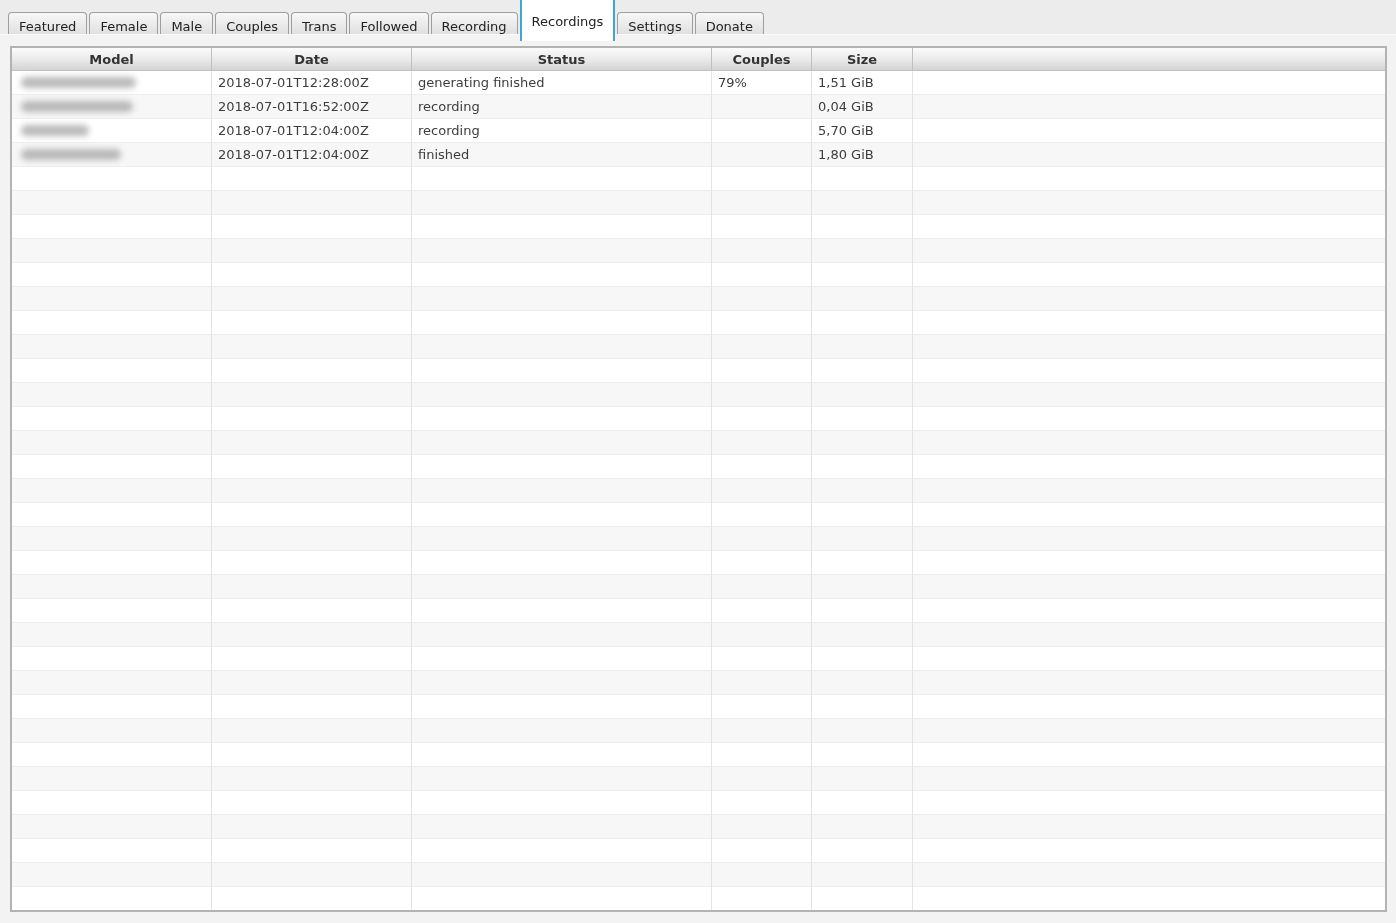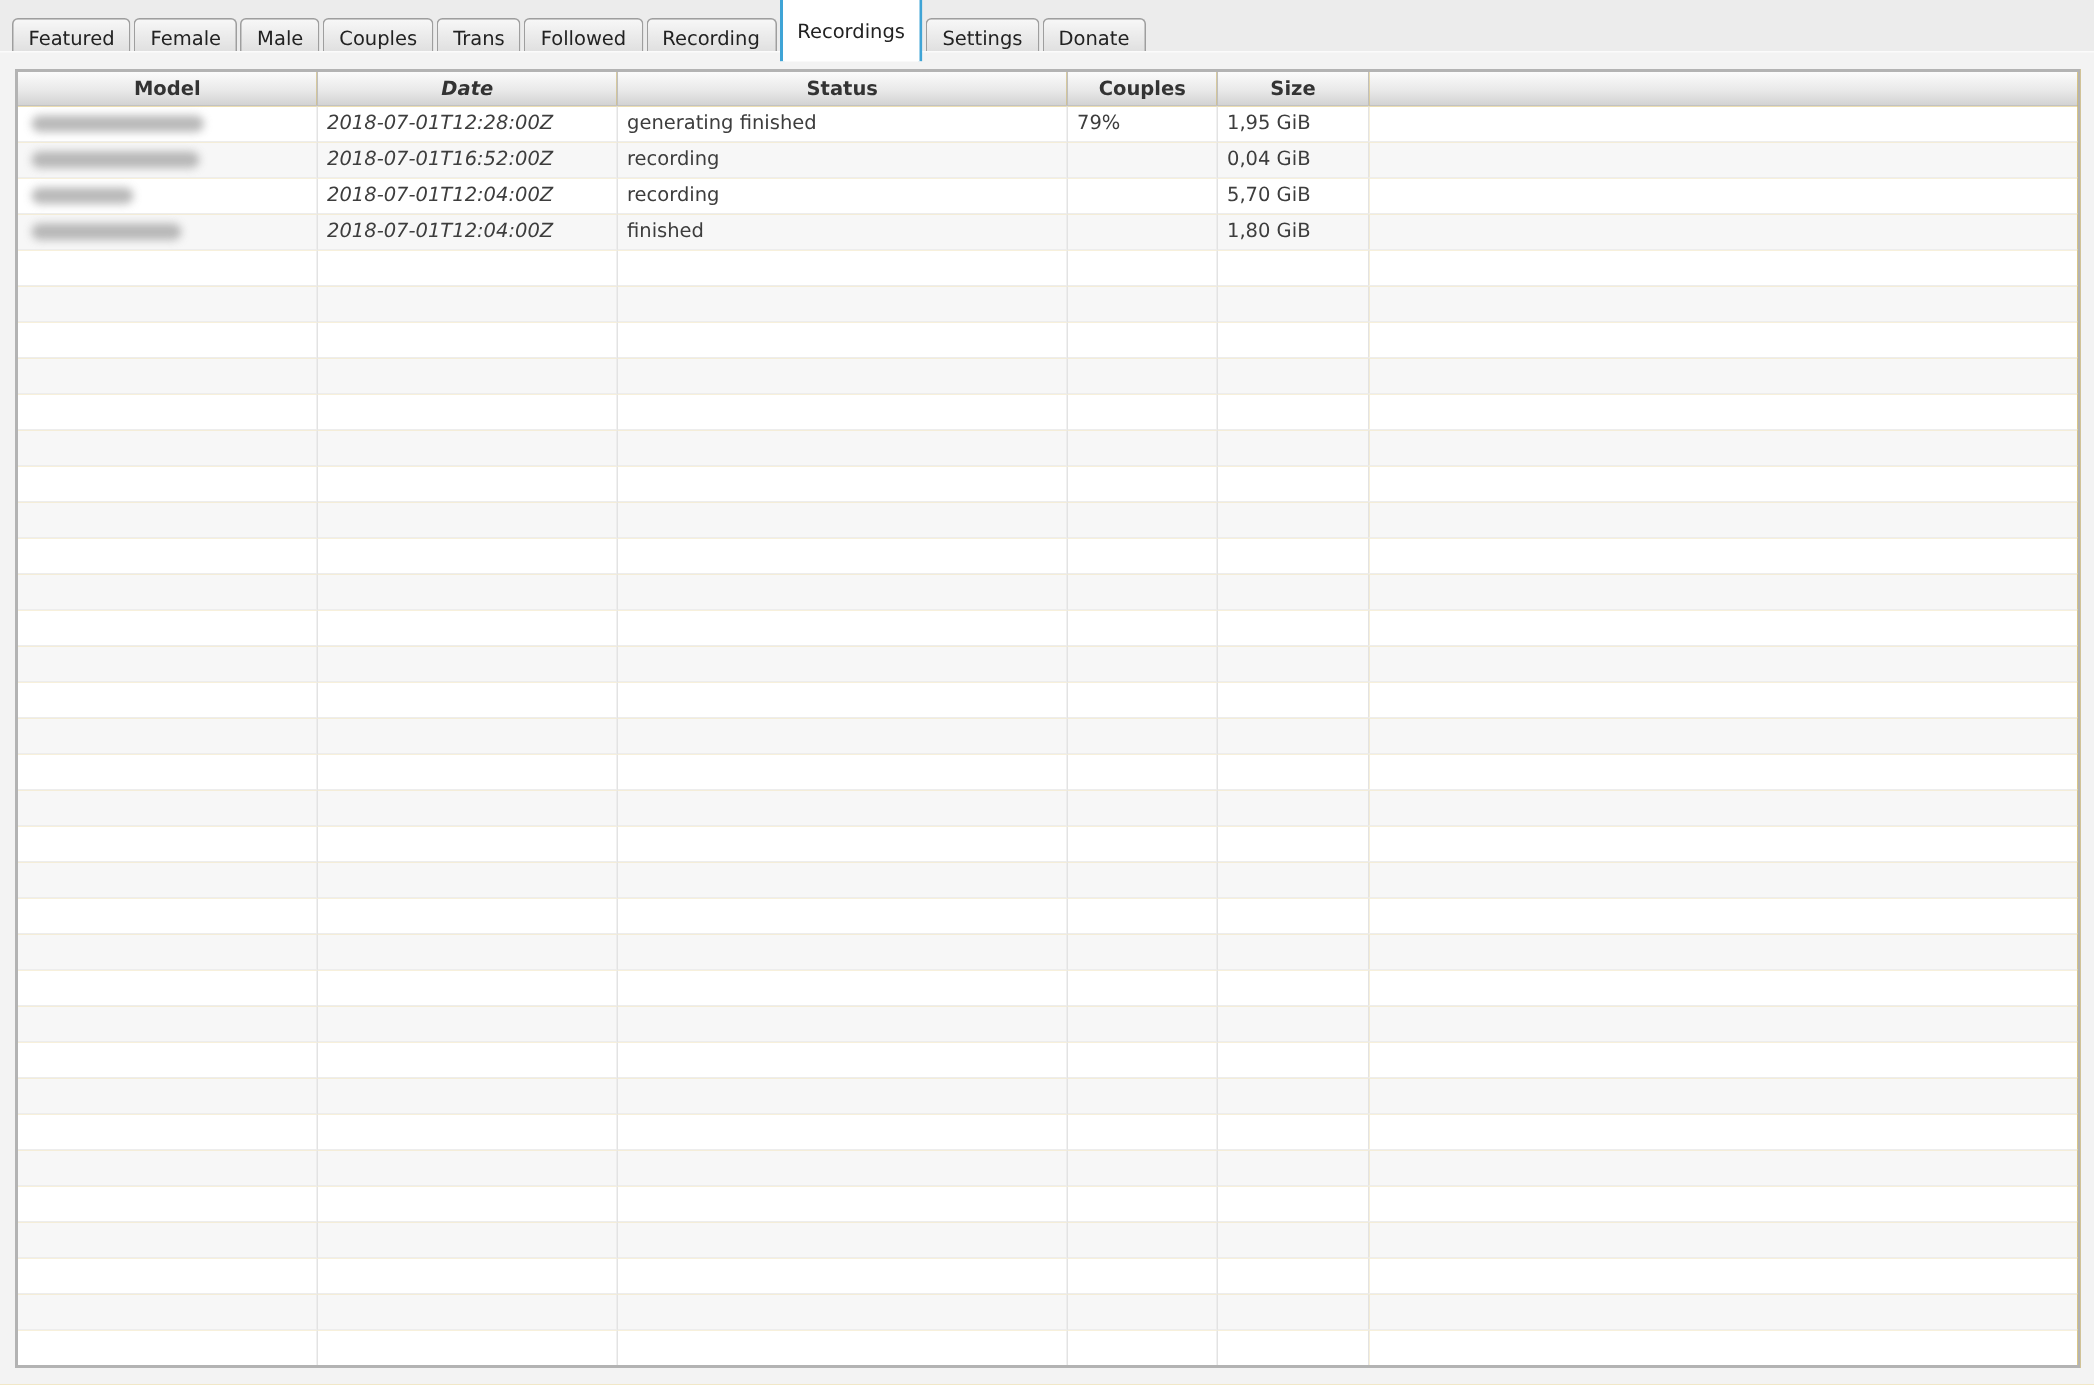--- a/index.html
+++ b/index.html
@@ -61,21 +61,21 @@
     background: #eab308;
     overflow: hidden;
   }
   table.grid {
     table-layout: fixed;
     width: 1373px;
     border-collapse: separate;
     border-spacing: 0;
   }
   .c0 { width: 200px; }
-  .c1 { width: 200px; font-style: italic; }
+  .c1 { width: 200px; }
   .c2 { width: 300px; }
   .c3 { width: 100px; }
   .c4 { width: 101px; }
   .c5 { width: 472px; }
 
   table.grid th {
     height: 23px;
     background: linear-gradient(#fbfbfb 0%, #e9e9e9 55%, #d3d3d3 100%);
     border-right: 1px solid #bfbfbf;
     border-bottom: 1px solid #c2c2c2;
@@ -144,21 +144,21 @@
           </tr>
       </thead>
       <tbody>
           <tr>
             <td class="c0">
               <div class="redacted" style="width: 115px;"></div>
             </td>
             <td class="c1">2018-07-01T12:28:00Z</td>
             <td class="c2">generating finished</td>
             <td class="c3">79%</td>
-            <td class="c4">1,95 GiB</td>
+            <td class="c4">1,51 GiB</td>
             <td class="c5"></td>
           </tr>
           <tr>
             <td class="c0">
               <div class="redacted" style="width: 112px;"></div>
             </td>
             <td class="c1">2018-07-01T16:52:00Z</td>
             <td class="c2">recording</td>
             <td class="c3"></td>
             <td class="c4">0,04 GiB</td>

